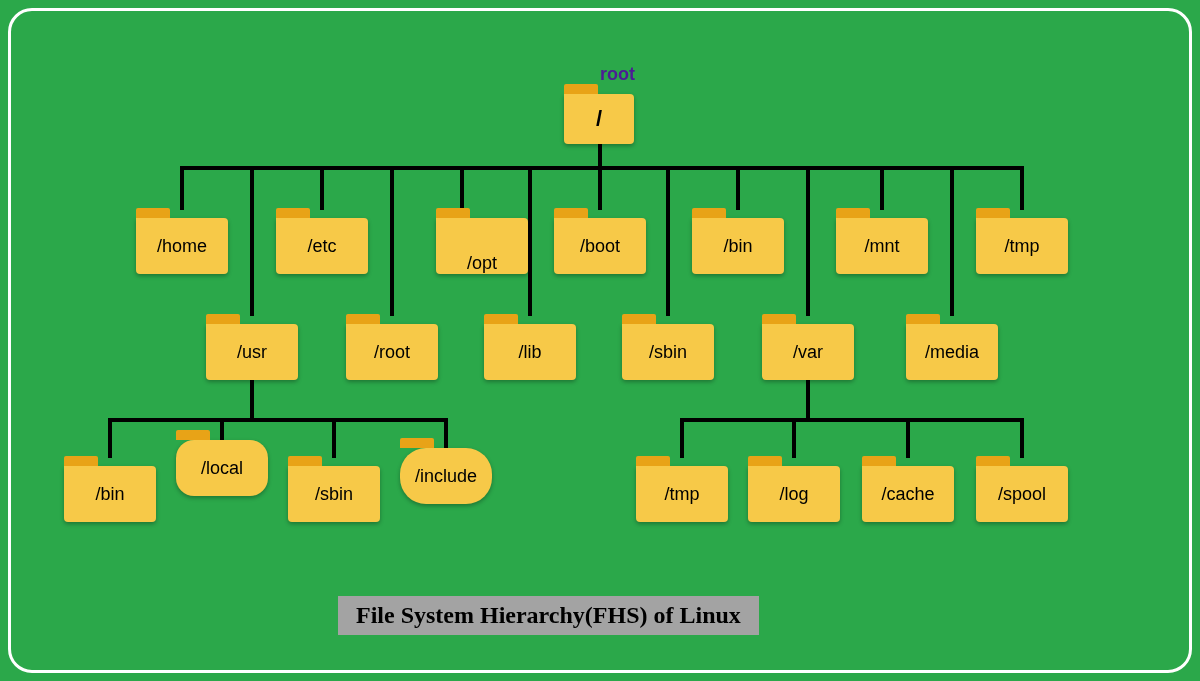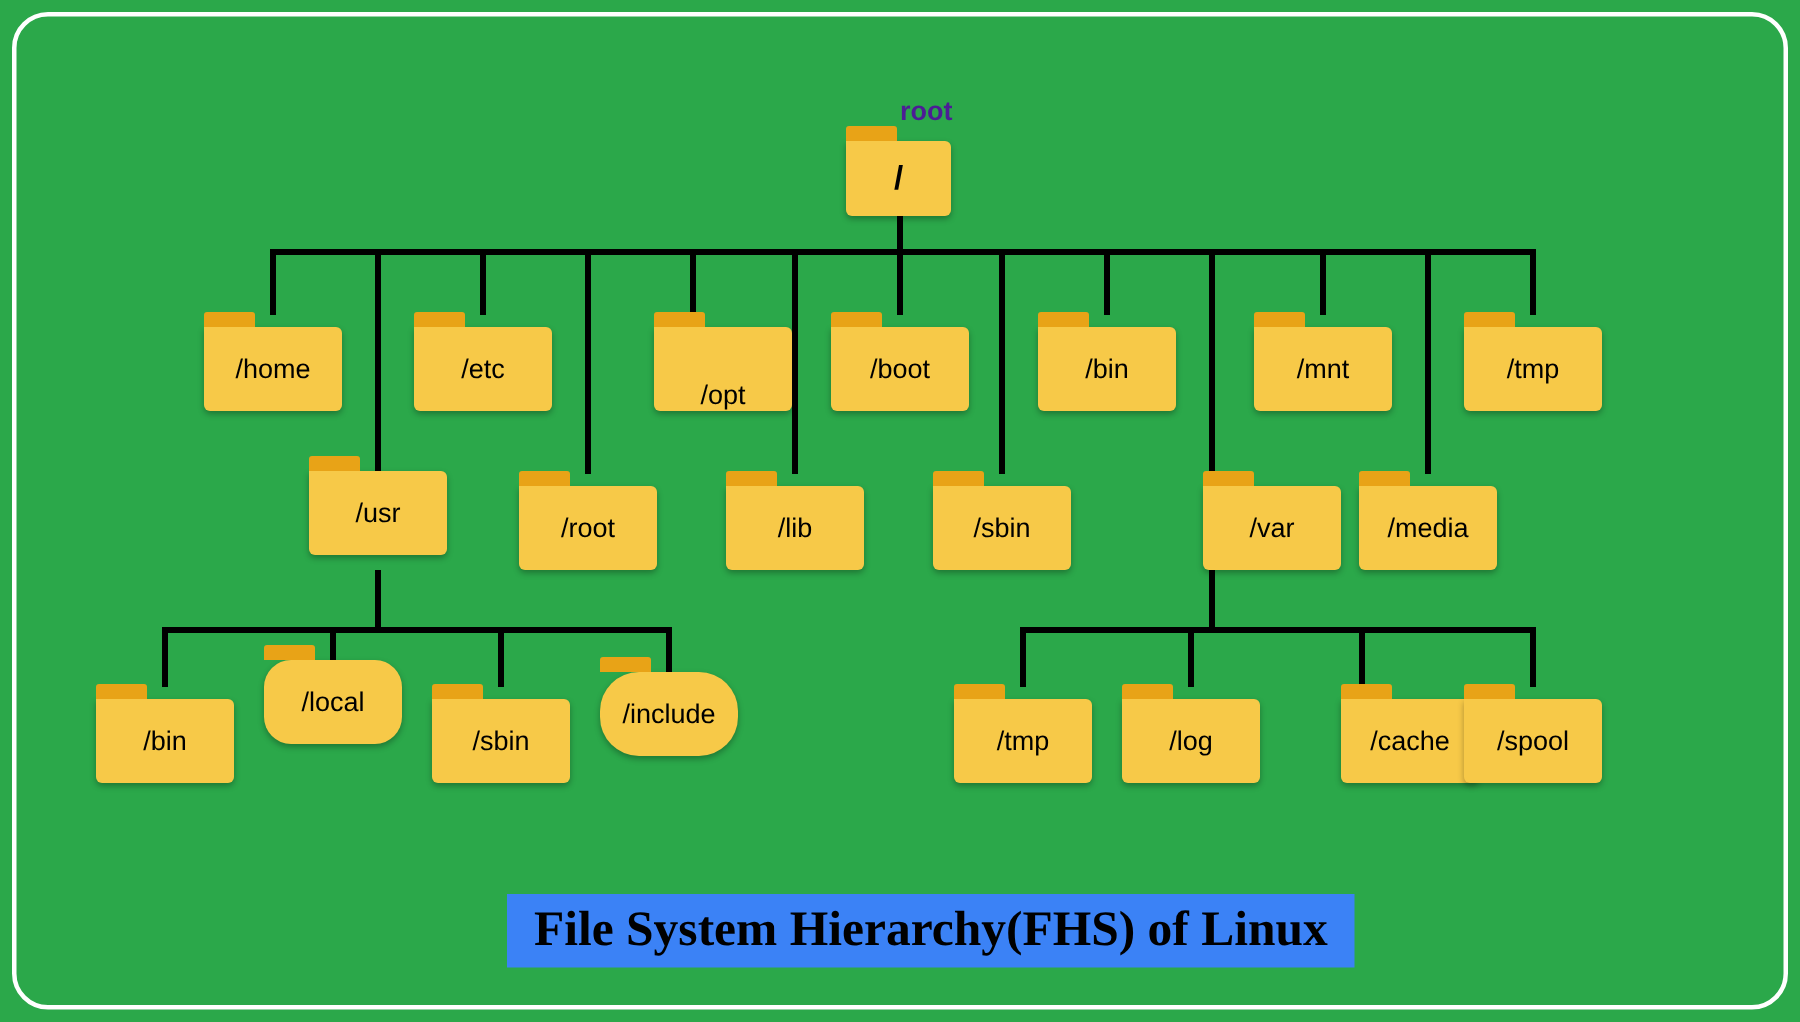--- a/index.html
+++ b/index.html
@@ -46,25 +46,25 @@
     border-radius: 2px 2px 0 0;
   }
   .folder.small {
     width: 70px;
     height: 50px;
     font-size: 22px;
     font-weight: bold;
   }
   .title-banner {
     position: absolute;
-    background: #3b82f6;
+    background: #a3a3a3;
     padding: 6px 18px;
     font-family: Georgia, 'Times New Roman', serif;
     font-weight: bold;
-    font-size: 33px;
+    font-size: 24px;
     color: #000;
   }
   .conn {
     position: absolute;
     background: #000;
   }
 </style>
 </head>
 <body>
 
@@ -108,33 +108,33 @@
 <div class="folder" style="left:692px; top:218px;">
     <span>/bin</span>
   </div>
 <div class="folder" style="left:836px; top:218px;">
     <span>/mnt</span>
   </div>
 <div class="folder" style="left:976px; top:218px;">
     <span>/tmp</span>
   </div>
 
-<div class="folder" style="left:206px; top:314px;">
+<div class="folder" style="left:206px; top:324px;">
     <span>/usr</span>
   </div>
 <div class="folder" style="left:346px; top:324px;">
     <span>/root</span>
   </div>
 <div class="folder" style="left:484px; top:324px;">
     <span>/lib</span>
   </div>
 <div class="folder" style="left:622px; top:324px;">
     <span>/sbin</span>
   </div>
-<div class="folder" style="left:762px; top:324px;margin-left:40px;">
+<div class="folder" style="left:762px; top:324px;">
     <span>/var</span>
   </div>
 <div class="folder" style="left:906px; top:324px;text-align:right;">
     <span>/media</span>
   </div>
 
 <div class="conn" style="left:250px; top:380px; width:4px; height:40px;"></div>
 <div class="conn" style="left:108px; top:418px; width:340px; height:4px;"></div>
 <div class="conn" style="left:108px; top:418px; width:4px; height:40px;"></div>
 <div class="conn" style="left:220px; top:418px; width:4px; height:40px;"></div>
@@ -160,20 +160,20 @@
 <div class="conn" style="left:792px; top:418px; width:4px; height:40px;"></div>
 <div class="conn" style="left:906px; top:418px; width:4px; height:40px;"></div>
 <div class="conn" style="left:1020px; top:418px; width:4px; height:40px;"></div>
 
 <div class="folder" style="left:636px; top:466px;">
     <span>/tmp</span>
   </div>
 <div class="folder" style="left:748px; top:466px;">
     <span>/log</span>
   </div>
-<div class="folder" style="left:862px; top:466px;margin-left:32px;">
+<div class="folder" style="left:862px; top:466px;">
     <span>/cache</span>
   </div>
 <div class="folder" style="left:976px; top:466px;">
     <span>/spool</span>
   </div>
 
 <div class="title-banner" style="left:338px; top:596px;">File System Hierarchy(FHS) of Linux</div>
 
 </body></html>

